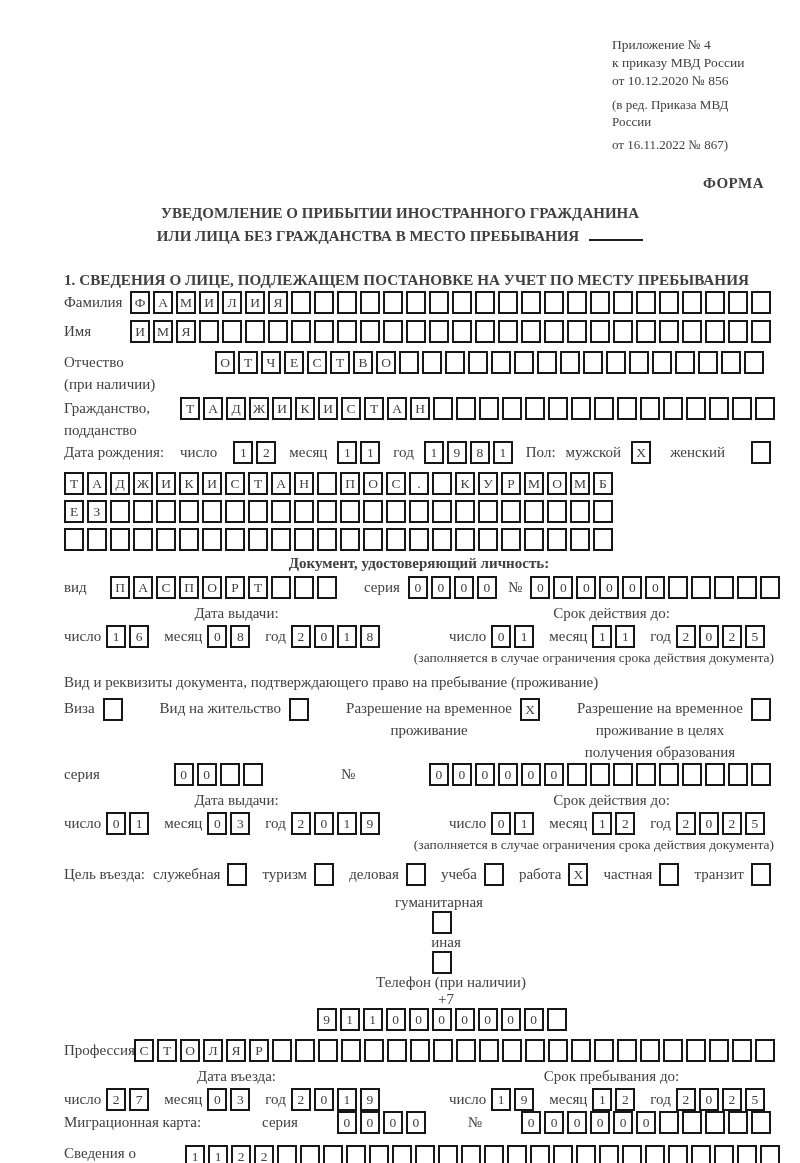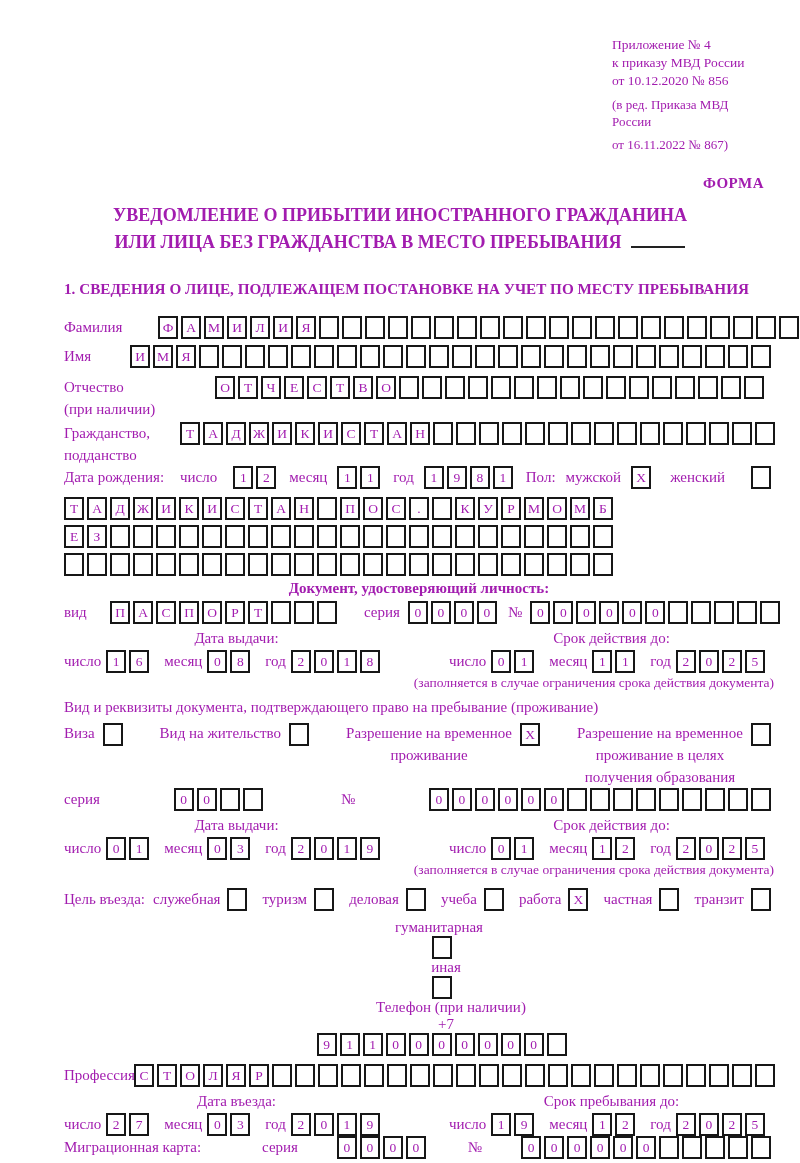--- a/index.html
+++ b/index.html
@@ -1,37 +1,37 @@
 <!DOCTYPE html>
 <html><head>
 <meta charset="utf-8">
 <style>
   html,body{margin:0;padding:0;background:#fff;}
-  .page{width:800px;height:1163px;background:#fff;color:#a21caf;
+  .page{width:800px;height:1163px;background:#fff;color:#404040;
         font-family:"Liberation Serif","DejaVu Serif",serif;font-size:15px;
         overflow:hidden;position:relative;}
   .content{padding:0 26px 0 64px;}
   
   .appendix{margin:36px 30px 0 612px;font-size:13.5px;line-height:1.35;}
   .appendix .ed{margin-top:5px;font-size:13px;}
   .forma{font-weight:bold;text-align:right;padding-right:36px;margin-top:22px;font-size:15px;letter-spacing:.5px;}
-  .title{font-weight:bold;text-align:center;font-size:18px;line-height:1.5;margin-top:10px;}
+  .title{font-weight:bold;text-align:center;font-size:15px;line-height:1.5;margin-top:10px;}
   .uline{display:inline-block;width:54px;border-bottom:2px solid #222;height:12px;margin-left:10px;}
   .h1{font-weight:bold;font-size:15.2px;margin-top:24px;}
   
   .cells{display:flex;flex:0 0 auto;}
   .cell{flex:0 0 auto;width:16px;height:19px;border:2px solid #171717;margin-right:3px;
         text-align:center;line-height:19px;font-size:13.5px;}
   .row{display:flex;align-items:center;}
   .rowtop{display:flex;align-items:flex-start;}
   .lbl{flex:0 0 auto;}
   .w65{width:66px;} .w151{width:151px;} .w116{width:116px;} .w141{width:141px;}
   .w46{width:46px;} .w70{width:70px;} .w121{width:121px;}
   .stack{line-height:22px;}
-  .mt18{margin-top:18px;gap:28px;} .mt10{margin-top:0;justify-content:space-between;} .mt8{margin-top:8px;}
+  .mt18{margin-top:2px;} .mt10{margin-top:0;justify-content:space-between;} .mt8{margin-top:8px;}
   .mt6{margin-top:6px;} .mt4{margin-top:4px;} .mt2{margin-top:2px;}
   .mrow{margin-bottom:5px;}
   .center{text-align:center;}
   .bold{font-weight:bold;}
   
   .datecols{display:flex;margin-top:6px;}
   .dc1{width:345px;} .dc2{flex:1;padding-left:40px;}
   .dch{text-align:center;margin-bottom:3px;}
   .dg{display:flex;align-items:center;}
   .dg .t{margin-right:5px;} .dg .g{margin-left:12px;margin-right:5px;}

